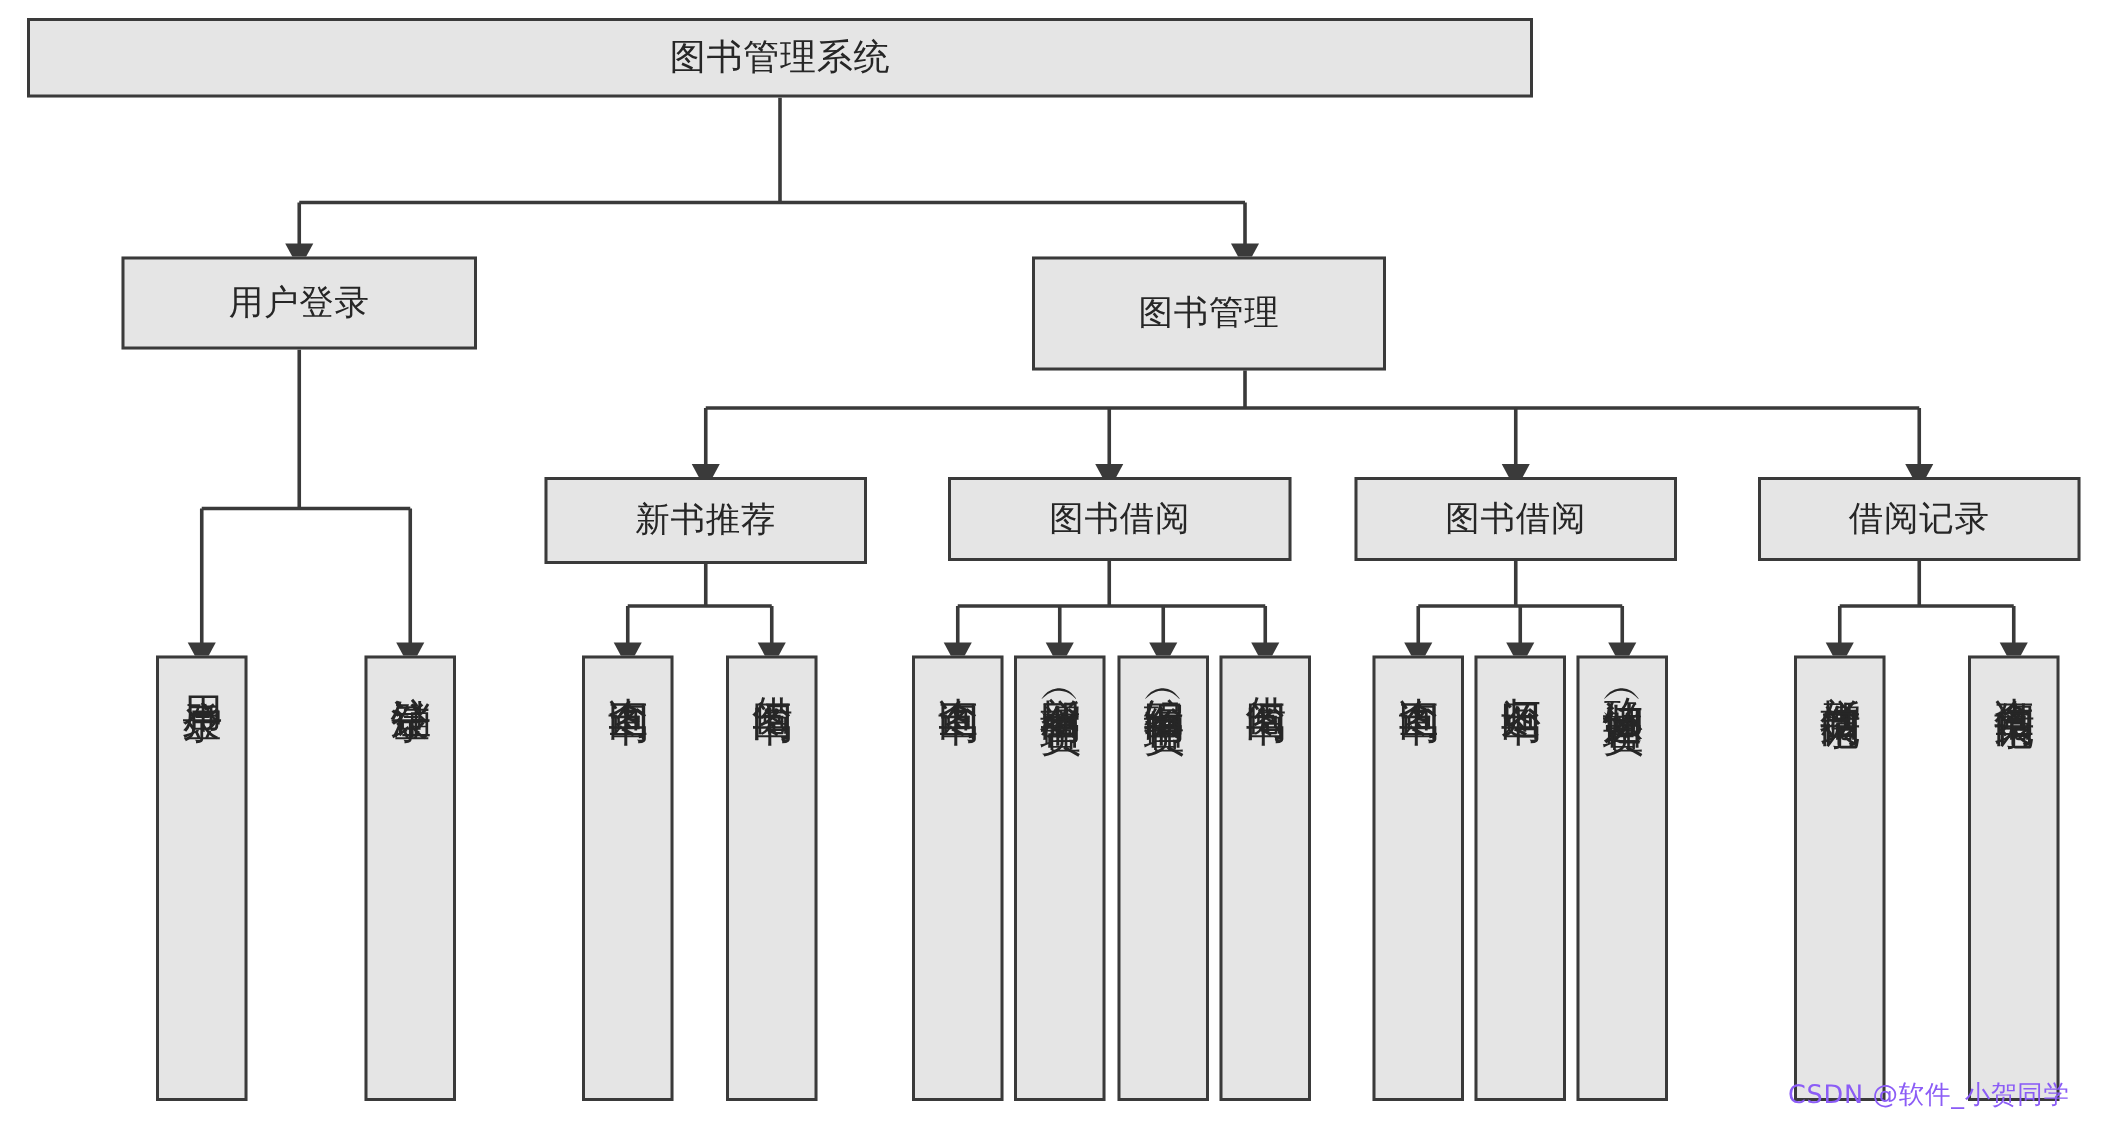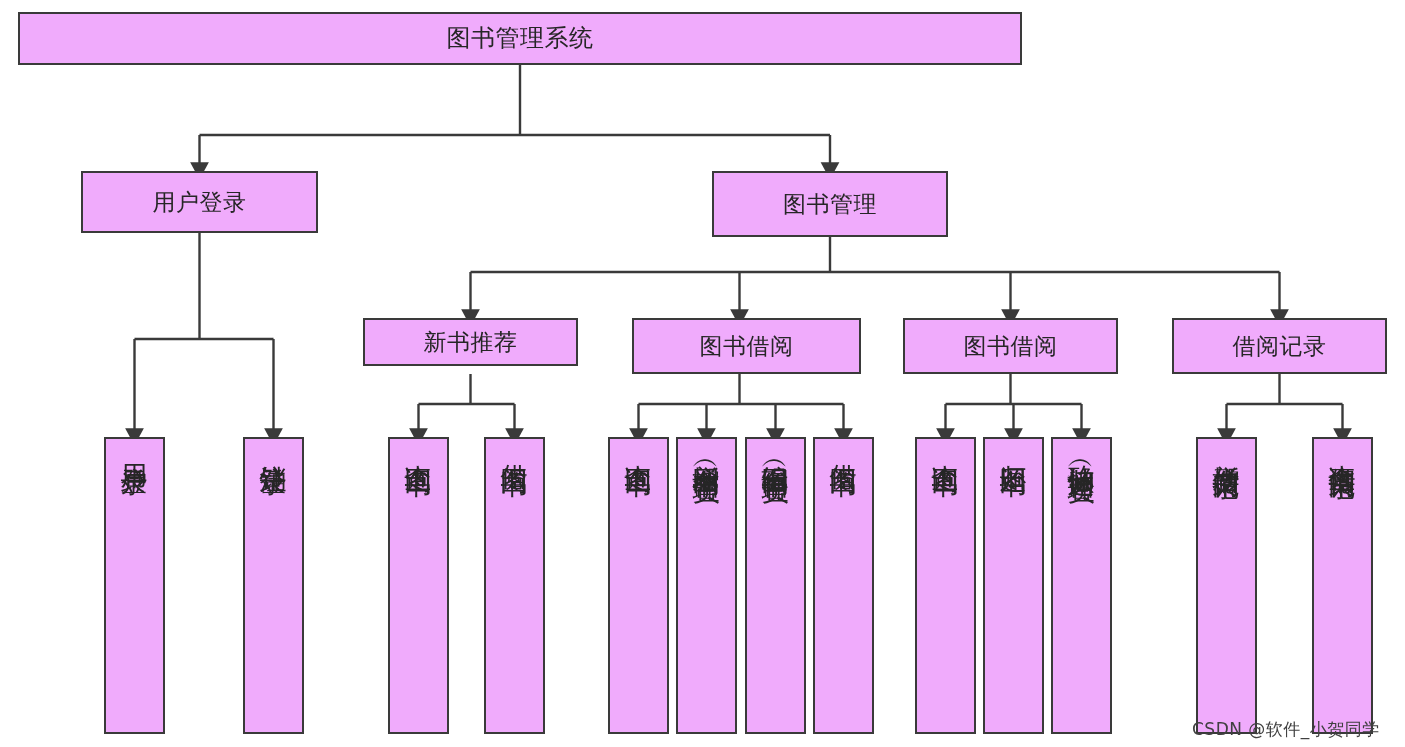--- a/index.html
+++ b/index.html
@@ -20,21 +20,21 @@
   #wires {
     position: absolute;
     left: 0;
     top: 0;
     width: 1405px;
     height: 747px;
   }
   .node {
     position: absolute;
     box-sizing: border-box;
-    background: #f0abfc;
+    background: #e5e5e5;
     border: 2px solid #3a3a3a;
     display: flex;
     align-items: center;
     justify-content: center;
     color: #262626;
   }
   .node .label {
     display: block;
     text-align: center;
     line-height: 1.16;
@@ -55,21 +55,21 @@
     line-height: 1.0;
     letter-spacing: 2px;
     white-space: nowrap;
   }
   .node-root .label {
     font-size: 24px;
   }
   .watermark {
     position: absolute;
     font-size: 17px;
-    color: #404040;
+    color: #8b5cf6;
     white-space: nowrap;
     letter-spacing: 0.5px;
   }
 </style>
 </head>
 <body>
 
 <div id="canvas">
   <svg id="wires" viewBox="0 0 1405 747" xmlns="http://www.w3.org/2000/svg">
     <defs>
@@ -114,24 +114,24 @@
       </g>
   </svg>
 
   <div id="node-layer">
       <div class="node node-horizontal node-root" style="left: 18px; top: 12px; width: 1004px; height: 53px; border-color: rgb(58, 58, 58); color: rgb(38, 38, 38);">
         <span class="label">图书管理系统</span>
       </div>
       <div class="node node-horizontal" style="left: 81px; top: 171px; width: 237px; height: 62px; border-color: rgb(58, 58, 58); color: rgb(38, 38, 38);">
         <span class="label">用户登录</span>
       </div>
-      <div class="node node-horizontal" style="left: 712px; top: 171px; width: 236px; height: 66px; border-color: rgb(58, 58, 58); color: rgb(38, 38, 38);">
+      <div class="node node-horizontal" style="left: 688px; top: 171px; width: 236px; height: 76px; border-color: rgb(58, 58, 58); color: rgb(38, 38, 38);">
         <span class="label">图书管理</span>
       </div>
-      <div class="node node-horizontal" style="left: 363px; top: 318px; width: 215px; height: 48px; border-color: rgb(58, 58, 58); color: rgb(38, 38, 38);">
+      <div class="node node-horizontal" style="left: 363px; top: 318px; width: 215px; height: 58px; border-color: rgb(58, 58, 58); color: rgb(38, 38, 38);">
         <span class="label">新书推荐</span>
       </div>
       <div class="node node-horizontal" style="left: 632px; top: 318px; width: 229px; height: 56px; border-color: rgb(58, 58, 58); color: rgb(38, 38, 38);">
         <span class="label">图书借阅</span>
       </div>
       <div class="node node-horizontal" style="left: 903px; top: 318px; width: 215px; height: 56px; border-color: rgb(58, 58, 58); color: rgb(38, 38, 38);">
         <span class="label">图书借阅</span>
       </div>
       <div class="node node-horizontal" style="left: 1172px; top: 318px; width: 215px; height: 56px; border-color: rgb(58, 58, 58); color: rgb(38, 38, 38);">
         <span class="label">借阅记录</span>

